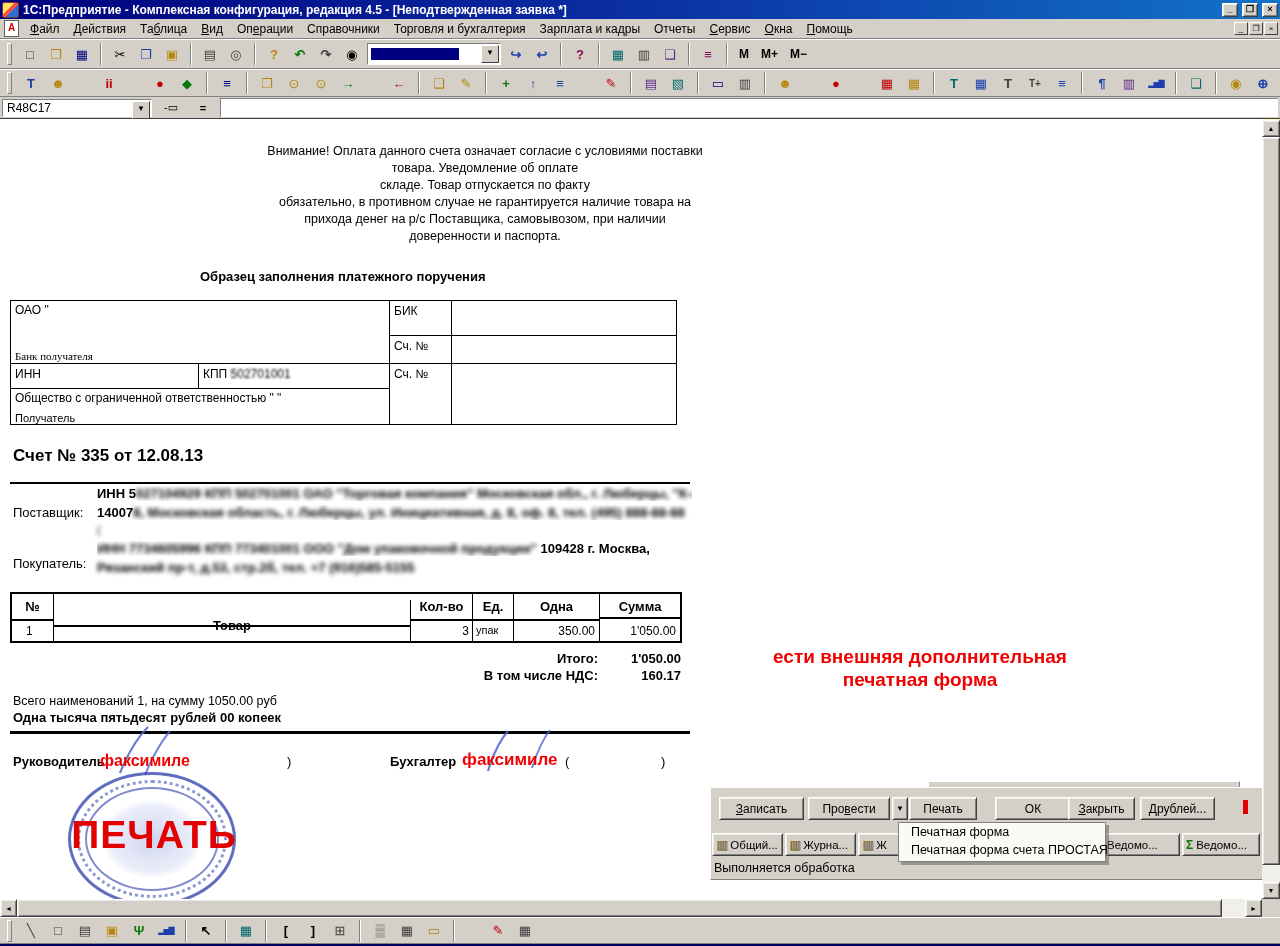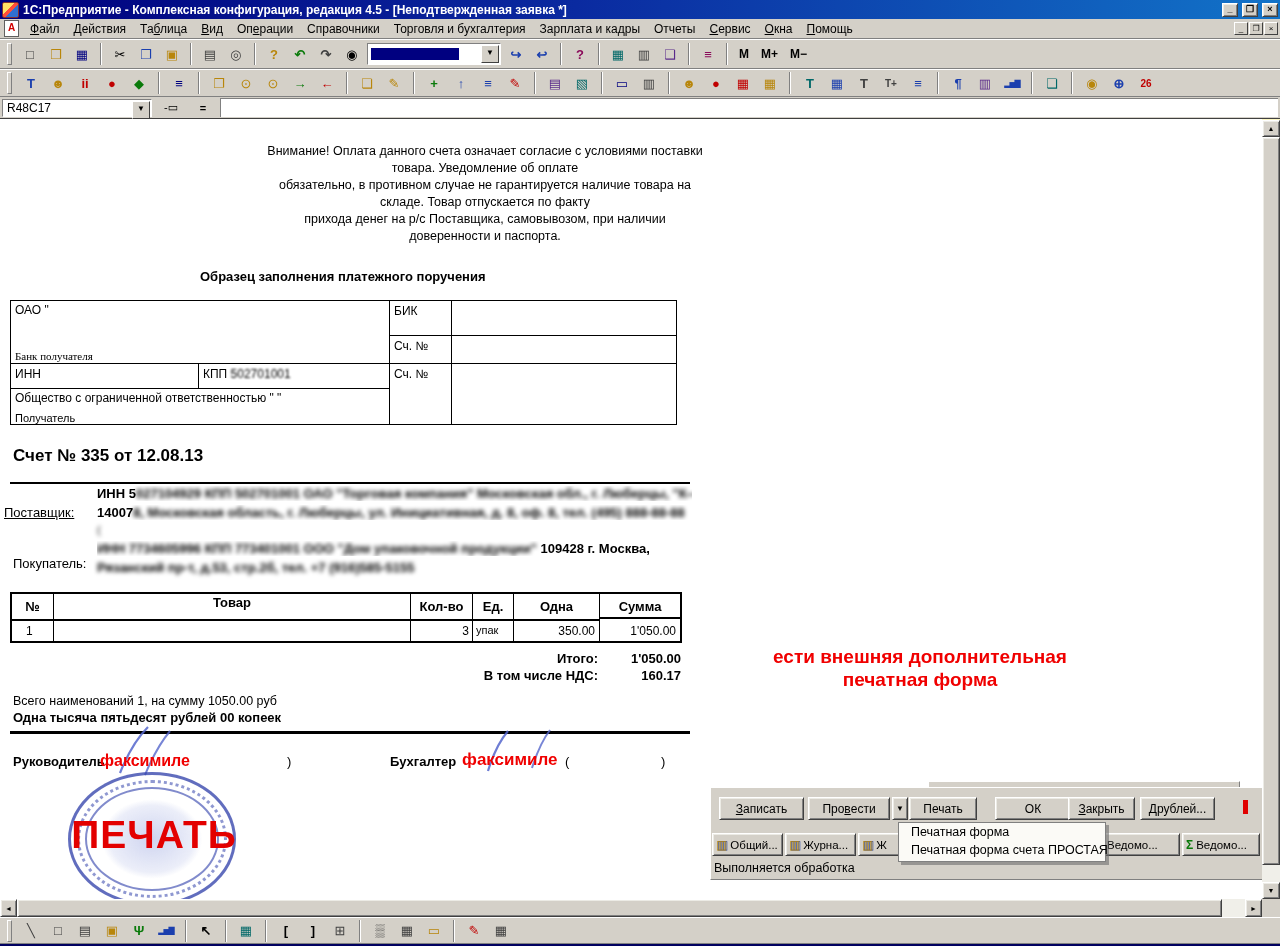--- a/index.html
+++ b/index.html
@@ -30,21 +30,21 @@
   .tb{display:flex;align-items:center;background:#d4d0c8;border-top:1px solid #fff;
       border-bottom:1px solid #808080;box-sizing:border-box;padding-left:4px;}
   .tb1{left:0;top:39px;width:1280px;height:30px;gap:4px;}
   .tb2{left:0;top:69px;width:1280px;height:28px;gap:5px;}
   .tbb{left:0;top:917px;width:1280px;height:27px;gap:5px;}
   .handle{width:3px;height:20px;border:1px solid #808080;border-top-color:#fff;border-left-color:#fff;margin:0 3px;flex:0 0 auto;}
   .sep{width:0;height:22px;border-left:1px solid #808080;border-right:1px solid #fff;margin:0 3px;flex:0 0 auto;}
   .tbico{width:22px;height:22px;display:flex;align-items:center;justify-content:center;
          font-size:13px;flex:0 0 auto;cursor:default;}
   .small{font-size:10px;} .tiny{font-size:8px;letter-spacing:-1px;}
-  .c-gold{color:#b8860b;} .c-blue{color:#1b3fae;} .c-navy{color:#000080;} .c-red{color:#c00000;}
+  .c-gold{color:#b8860b;} .c-blue{color:#1b3fae;} .c-navy{color:#000080;} .c-red{color:#c00000;margin-left:24px;}
   .c-green{color:#0a7a0a;} .c-teal{color:#006868;} .c-purple{color:#5a2a8a;} .c-gray{color:#404040;}
   .c-mag{color:#8a0a5a;} .c-black{color:#000;}
   .mbtn{font-weight:bold;font-size:12px;width:auto;padding:0 4px;}
   .combo{width:132px;height:20px;background:#fff;border:1px solid #808080;border-bottom-color:#fff;
          border-right-color:#fff;display:flex;align-items:center;position:relative;flex:0 0 auto;}
   .combosel{width:88px;height:12px;background:#000080;margin-left:3px;}
   .comboarrow{position:absolute;right:1px;top:1px;width:16px;height:16px;background:#d4d0c8;
               border:1px solid #404040;border-top-color:#fff;border-left-color:#fff;
               font-size:8px;line-height:14px;text-align:center;}
   
@@ -240,22 +240,22 @@
     <button class="pinbtn">-▭</button>
     <button class="eqbtn">=</button>
     <span class="flong"></span>
   </div>
 
   <div class="abs docwhite"></div>
 
   <div class="dtext ctr" style="left:250px;top:143px;width:470px;font-size:12.5px;line-height:17px;">
     <div>Внимание! Оплата данного счета означает согласие с условиями поставки</div>
     <div>товара. Уведомление об оплате</div>
+    <div>складе. Товар отпускается по факту</div>
     <div>обязательно, в противном случае не гарантируется наличие товара на</div>
-    <div>складе. Товар отпускается по факту</div>
     <div>прихода денег на р/с Поставщика, самовывозом, при наличии</div>
     <div>доверенности и паспорта.</div>
   </div>
 
   <div class="dtext b" style="left:200px;top:269px;font-size:13px;">Образец заполнения платежного поручения</div>
 
   <div class="abs" style="left:10px;top:300px;width:667px;height:125px;border:1px solid #000;box-sizing:border-box;">
     <div class="cellbox" style="left:0;top:0;width:379px;height:63px;border-right:1px solid #000;border-bottom:1px solid #000;padding:2px 4px;">
       <div>ОАО "</div>
       <div class="lbl-sm" style="position:absolute;bottom:1px;left:4px;font-family:Liberation Serif, serif;">Банк получателя</div>
@@ -272,38 +272,38 @@
     <div class="cellbox" style="left:379px;top:63px;width:62px;height:61px;border-right:1px solid #000;padding:3px 4px;">Сч. №</div>
     <div class="cellbox" style="left:0;top:88px;width:379px;height:36px;border-right:1px solid #000;padding:2px 4px;box-sizing:border-box;">
       <div>Общество с ограниченной ответственностью "        "</div>
       <div class="lbl-sm" style="position:absolute;bottom:1px;left:4px;">Получатель</div>
     </div>
   </div>
 
   <div class="dtext b" style="left:13px;top:446px;font-size:17px;">Счет № 335 от 12.08.13</div>
   <div class="cellline" style="left:10px;top:482px;width:680px;height:2px;"></div>
 
-  <div class="dtext" style="left:4px;top:505px;text-decoration:underline;">Поставщик:</div>
+  <div class="dtext" style="left:13px;top:505px;">Поставщик:</div>
   <div class="dtext b" style="left:97px;top:486px;width:595px;white-space:nowrap;overflow:hidden;">
     <span>ИНН 5</span><span class="blur">027104929 КПП 502701001 ОАО "Торговая компания"  Московская обл., г. Люберцы,  "К—"</span>
   </div>
   <div class="dtext b" style="left:97px;top:505px;width:595px;white-space:nowrap;overflow:hidden;">
     <span>14007</span><span class="blur">8,  Московская область,  г. Люберцы,  ул. Инициативная,  д. 8,  оф. 8,  тел. (495) 888-88-88</span>
   </div>
   <div class="dtext blur" style="left:97px;top:524px;font-size:11px;">(</div>
 
   <div class="dtext" style="left:13px;top:556px;">Покупатель:</div>
   <div class="dtext b" style="left:97px;top:541px;width:600px;white-space:nowrap;overflow:hidden;">
     <span class="blur">ИНН 7734605996 КПП 773401001 ООО "Дом упаковочной продукции"</span><span> 109428 г. Москва,</span>
   </div>
   <div class="dtext b blur" style="left:97px;top:560px;">Рязанский пр-т, д.53, стр.2б, тел. +7 (916)585-5155</div>
 
   <div class="abs" style="left:10px;top:592px;width:672px;height:51px;border:2px solid #000;box-sizing:border-box;">
     <div class="cellbox b ctr" style="left:0;top:0;width:42px;height:27px;border-right:1px solid #000;border-bottom:2px solid #000;font-size:13px;padding-top:5px;">№</div>
-    <div class="cellbox b ctr" style="left:42px;top:0;width:357px;height:27px;border-right:1px solid #000;border-bottom:2px solid #000;font-size:13px;padding-top:1px;">Товар</div>
+    <div class="cellbox b ctr" style="left:42px;top:6px;width:357px;height:27px;border-right:1px solid #000;border-bottom:2px solid #000;font-size:13px;padding-top:18px;">Товар</div>
     <div class="cellbox b ctr" style="left:399px;top:0;width:62px;height:27px;border-right:1px solid #000;border-bottom:2px solid #000;font-size:13px;padding-top:5px;">Кол-во</div>
     <div class="cellbox b ctr" style="left:461px;top:0;width:41px;height:27px;border-right:1px solid #000;border-bottom:2px solid #000;font-size:13px;padding-top:5px;">Ед.</div>
     <div class="cellbox b ctr" style="left:502px;top:0;width:86px;height:27px;border-right:1px solid #000;border-bottom:2px solid #000;font-size:13px;padding-top:5px;">Одна</div>
     <div class="cellbox b ctr" style="left:588px;top:0;width:80px;height:25px;border-bottom:2px solid #000;font-size:13px;padding-top:5px;">Сумма</div>
     <div class="cellbox" style="left:0;top:27px;width:42px;height:20px;border-right:1px solid #000;padding:3px 0 0 14px;">1</div>
     <div class="cellbox" style="left:42px;top:27px;width:357px;height:20px;border-right:1px solid #000;"></div>
     <div class="cellbox" style="left:399px;top:27px;width:62px;height:20px;border-right:1px solid #000;text-align:right;padding:3px 3px 0 0;box-sizing:border-box;">3</div>
     <div class="cellbox" style="left:461px;top:27px;width:41px;height:20px;border-right:1px solid #000;padding:3px 0 0 3px;box-sizing:border-box;font-size:11px;">упак</div>
     <div class="cellbox" style="left:502px;top:27px;width:86px;height:20px;border-right:1px solid #000;text-align:right;padding:3px 4px 0 0;box-sizing:border-box;">350.00</div>
     <div class="cellbox" style="left:588px;top:27px;width:80px;height:20px;text-align:right;padding:3px 4px 0 0;box-sizing:border-box;">1'050.00</div>

